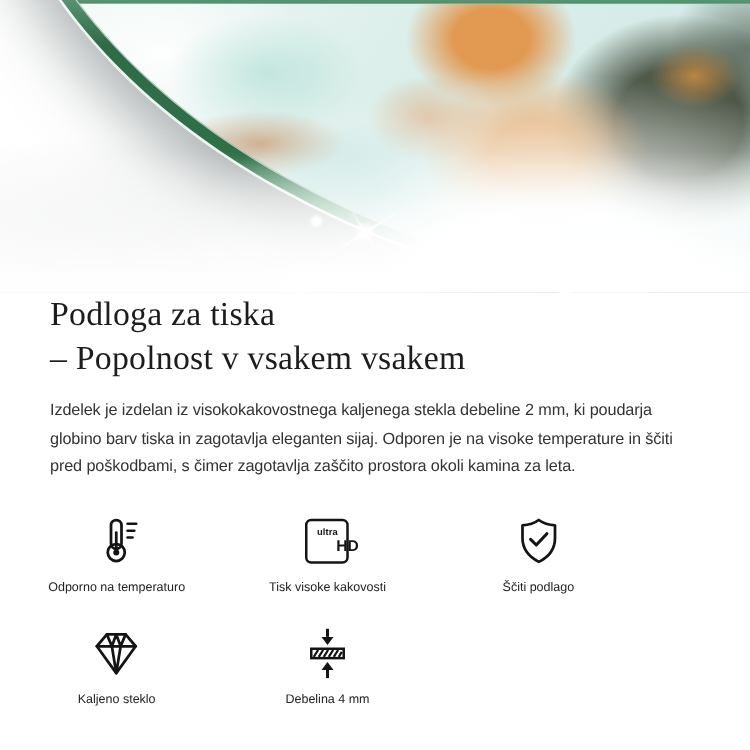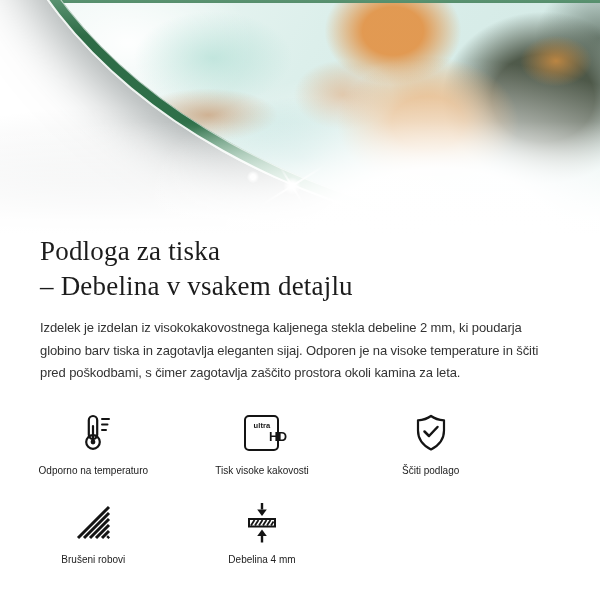--- a/index.html
+++ b/index.html
@@ -86,21 +86,21 @@
     <i class="ray1"></i>
       <i class="ray2"></i>
       <i class="glow"></i>
   </div>
   <div class="hero-fade"></div>
 </div>
 
 <div class="content">
   <h1>
     <span>Podloga za tiska</span>
-    <span>– Debelina v vsakem detajlu</span>
+    <span>– Popolnost v vsakem vsakem</span>
   </h1>
   <p class="desc">Izdelek je izdelan iz visokokakovostnega kaljenega stekla debeline 2 mm, ki poudarja globino barv tiska in zagotavlja eleganten sijaj. Odporen je na visoke temperature in ščiti pred poškodbami, s čimer zagotavlja zaščito prostora okoli kamina za leta.</p>
 
   <div class="features">
 
     <div class="feature">
       <div class="icon-box">
         <svg class="icon-svg" width="44" height="44" viewBox="0 0 44 44">
           <rect x="17.8" y="5" width="8.4" height="23" rx="4.2"></rect>
           <circle cx="22" cy="31" r="6.8"></circle>
@@ -127,34 +127,32 @@
     <div class="feature">
       <div class="icon-box">
         <svg class="icon-svg" width="44" height="44" viewBox="0 0 44 44">
           <path d="M22,5 C25.5,7.6 30,9 35,9.3 V19.5 C35,28.6 29.3,34.8 22,38.5 C14.7,34.8 9,28.6 9,19.5 V9.3 C14,9 18.5,7.6 22,5 Z"></path>
           <path d="M15.5,20.5 L20,25 L28.5,16" stroke-width="2.5"></path>
         </svg>
       </div>
       <div class="label">Ščiti podlago</div>
     </div>
 
-
     <div class="feature">
       <div class="icon-box">
-        <svg width="44" height="44" viewBox="0 0 44 44" stroke="#141414" stroke-width="3" fill="none" stroke-linecap="butt">
-          <line x1="7" y1="38" x2="38" y2="7"></line>
-          <line x1="13" y1="38" x2="38" y2="13"></line>
-          <line x1="19" y1="38" x2="38" y2="19"></line>
-          <line x1="25" y1="38" x2="38" y2="25"></line>
-          <line x1="31" y1="38" x2="38" y2="31"></line>
-          <line x1="36.4" y1="38" x2="38" y2="36.4"></line>
+        <svg class="icon-svg" width="44" height="44" viewBox="0 0 44 44" stroke-width="2">
+          <path d="M6.5,17 L14.5,7.5 H29.5 L37.5,17 L22,38.5 Z"></path>
+          <line x1="6.5" y1="17" x2="37.5" y2="17"></line>
+          <path d="M14.5,7.5 L18.5,17 L22,7.5 L25.5,17 L29.5,7.5"></path>
+          <path d="M18.5,17 L22,38.5 L25.5,17"></path>
         </svg>
       </div>
-      <div class="label">Brušeni robovi</div>
+      <div class="label">Kaljeno steklo</div>
     </div>
+
 
     <div class="feature">
       <div class="icon-box">
         <svg width="44" height="44" viewBox="0 0 44 44" stroke="#141414" fill="none">
           <line x1="22" y1="3" x2="22" y2="9.5" stroke-width="2.4"></line>
           <polygon points="17.2,9.5 26.8,9.5 22,16" fill="#141414" stroke="none"></polygon>
           <rect x="9" y="19" width="26" height="7.5" stroke-width="2"></rect>
           <g stroke-width="1.8">
             <line x1="11" y1="25.5" x2="14.5" y2="20"></line>
             <line x1="15" y1="25.5" x2="18.5" y2="20"></line>

